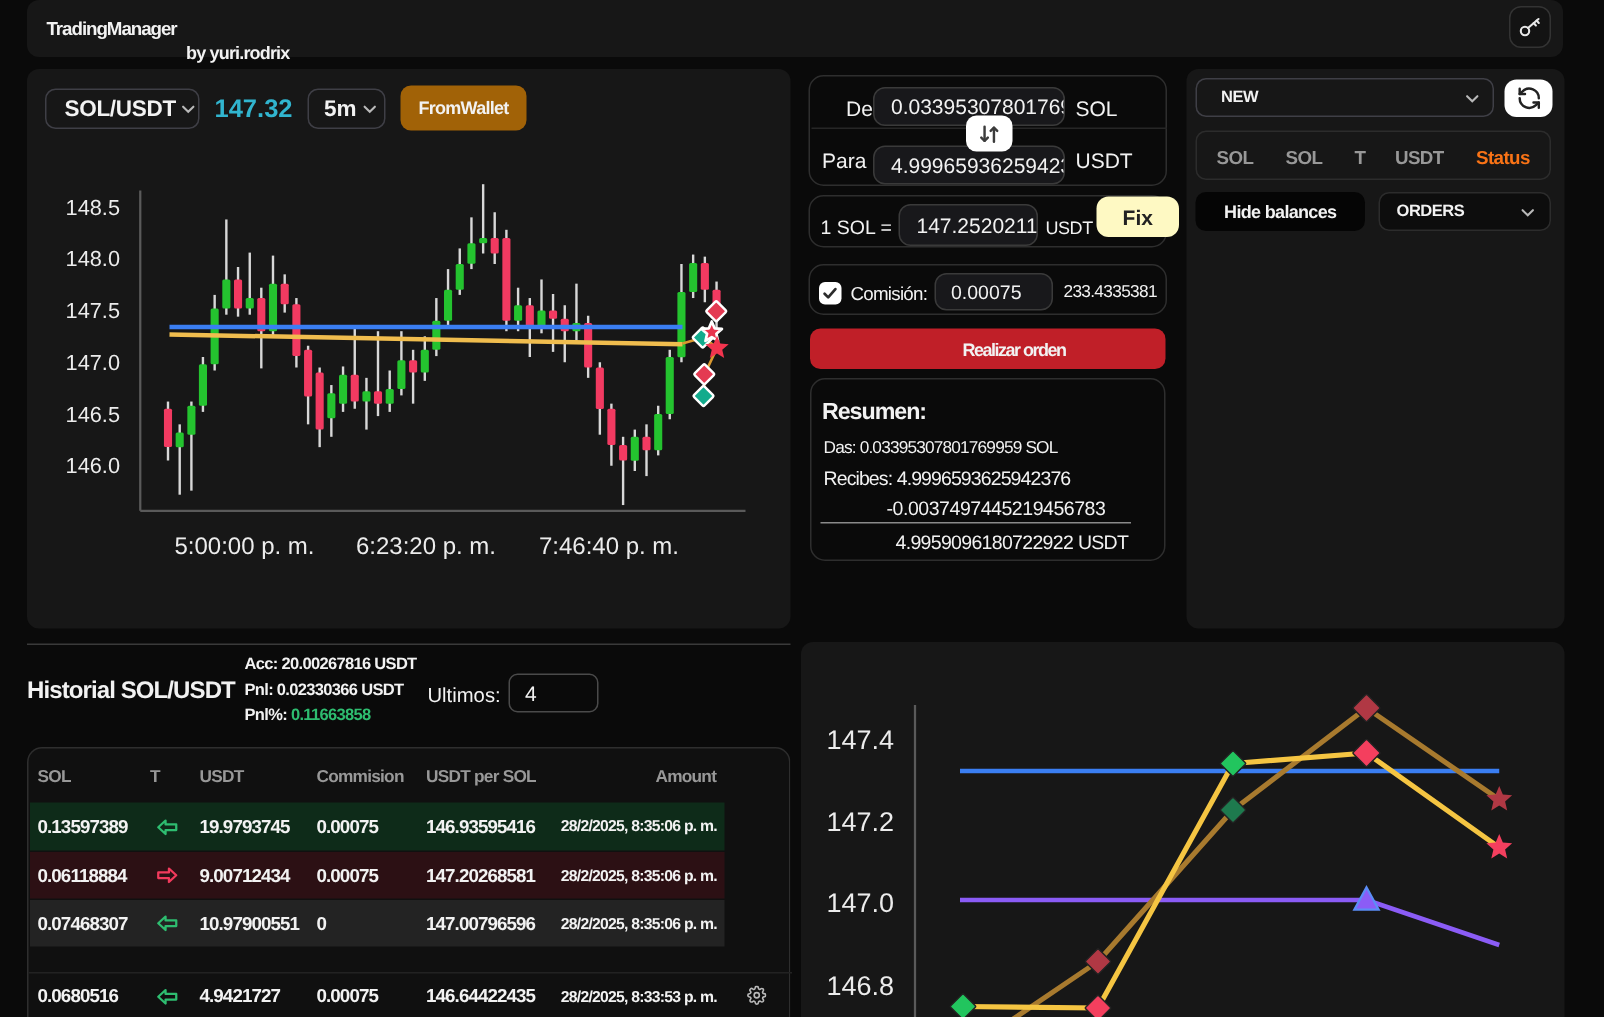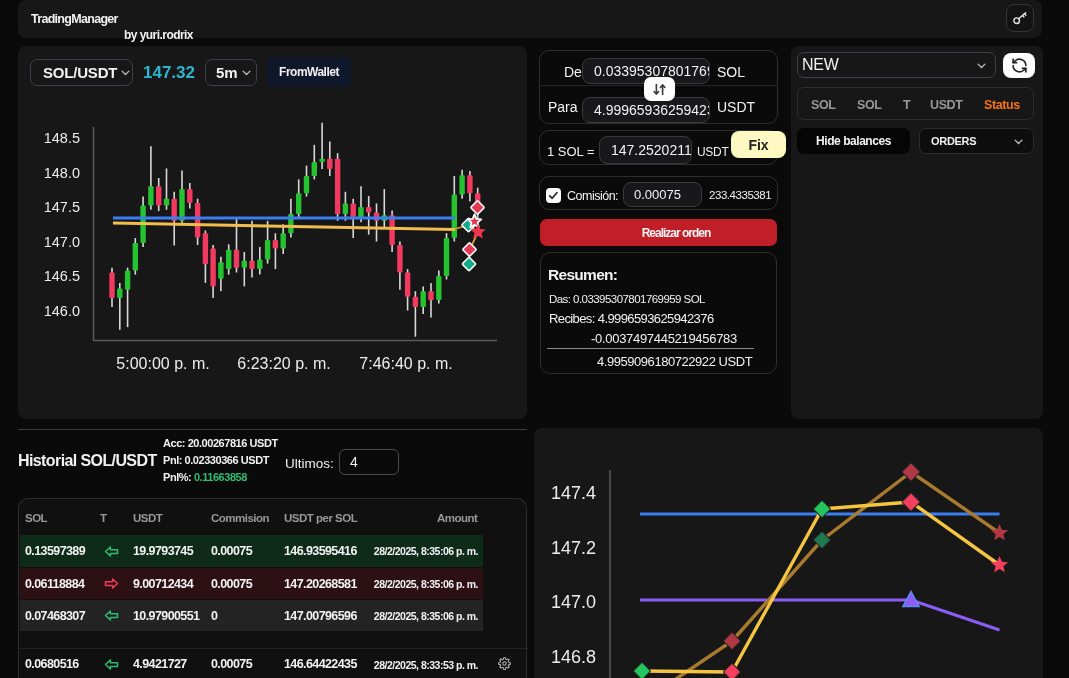--- a/index.html
+++ b/index.html
@@ -34,21 +34,21 @@
   </div>
 <span class="abs" style="left:143px;top:63px;font-weight:700;font-size:17px;color:#31b5cf;">147.32</span>
 <div class="sel" style="left:205px;top:59px;width:52px;height:27px;">
   <span style="margin-left:10px;font-weight:700;font-size:15px;">5m</span>
   <span style="margin-left:3px;display:flex;">
       <svg width="11" height="11" viewBox="0 0 16 16" fill="none" stroke="#b9b9b9" stroke-width="2" stroke-linecap="round">
         <path d="M3 6l5 5 5-5"></path>
       </svg>
     </span>
   </div>
-<div class="abs" style="left:267px;top:57px;width:84px;height:30px;background:#0f172a;border-radius:7px;display:flex;align-items:center;justify-content:center;font-weight:700;font-size:12px;letter-spacing:-0.5px;">FromWallet</div>
+<div class="abs" style="left:267px;top:57px;width:84px;height:30px;background:#a16207;border-radius:7px;display:flex;align-items:center;justify-content:center;font-weight:700;font-size:12px;letter-spacing:-0.5px;">FromWallet</div>
 
 <svg class="abs" style="left:0;top:0;" width="1069" height="678" viewBox="0 0 1069 678">
 <line x1="93.5" y1="127" x2="93.5" y2="340.5" stroke="#5a5a5a" stroke-width="1.5"></line>
     <line x1="93.5" y1="340.5" x2="497" y2="340.5" stroke="#5a5a5a" stroke-width="1.5"></line>
 <text x="80" y="143.0" text-anchor="end" font-size="14.5" fill="#ececec">148.5</text>
 <text x="80" y="177.5" text-anchor="end" font-size="14.5" fill="#ececec">148.0</text>
 <text x="80" y="212.0" text-anchor="end" font-size="14.5" fill="#ececec">147.5</text>
 <text x="80" y="246.5" text-anchor="end" font-size="14.5" fill="#ececec">147.0</text>
 <text x="80" y="281.0" text-anchor="end" font-size="14.5" fill="#ececec">146.5</text>
 <text x="80" y="315.5" text-anchor="end" font-size="14.5" fill="#ececec">146.0</text>
@@ -214,21 +214,21 @@
   <span class="abs" style="left:7px;top:13px;font-weight:700;font-size:15.5px;letter-spacing:-0.7px;">Resumen:</span>
   <span class="abs" style="left:8px;top:40px;font-size:11.5px;letter-spacing:-0.55px;">Das: 0.03395307801769959 SOL</span>
   <span class="abs" style="left:8px;top:58px;font-size:13px;letter-spacing:-0.6px;">Recibes: 4.9996593625942376</span>
   <span class="abs" style="left:50px;top:78px;font-size:13px;letter-spacing:-0.3px;">-0.0037497445219456783</span>
   <div class="abs" style="left:6px;top:95px;width:207px;height:1px;background:#8a8a8a;"></div>
   <span class="abs" style="left:56px;top:101px;font-size:13px;letter-spacing:-0.45px;">4.9959096180722922 USDT</span>
 </div>
 
 <div class="panel" style="left:791px;top:46px;width:252px;height:373px;"></div>
 <div class="sel" style="left:797px;top:52px;width:199px;height:26px;">
-  <span style="margin-left:4px;font-size:16px;font-weight:400;letter-spacing:-0.3px;">NEW</span>
+  <span style="margin-left:16px;font-size:11px;font-weight:700;letter-spacing:-0.3px;">NEW</span>
   <span style="margin-left:auto;margin-right:8px;display:flex;">
       <svg width="11" height="11" viewBox="0 0 16 16" fill="none" stroke="#b9b9b9" stroke-width="2" stroke-linecap="round">
         <path d="M3 6l5 5 5-5"></path>
       </svg>
     </span>
   </div>
 <div class="abs" style="left:1003px;top:53px;width:32px;height:25px;background:#fff;border-radius:8px;display:flex;align-items:center;justify-content:center;">
     <svg width="17" height="17" viewBox="0 0 24 24" fill="none" stroke="#222" stroke-width="2.3" stroke-linecap="round" stroke-linejoin="round">
       <path d="M21 12a9 9 0 0 0-15.3-6.4L3 8"></path>
       <path d="M3 3v5h5"></path>

